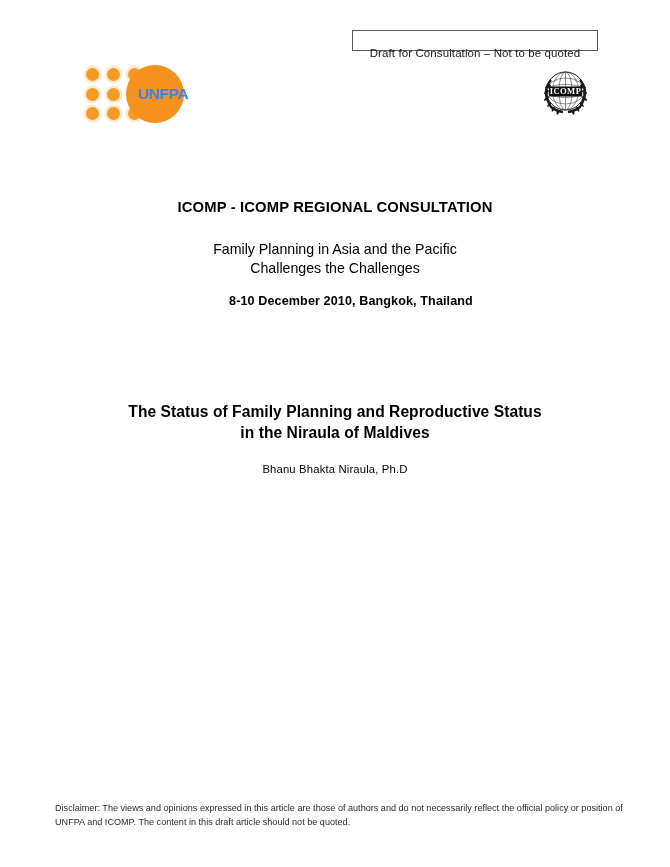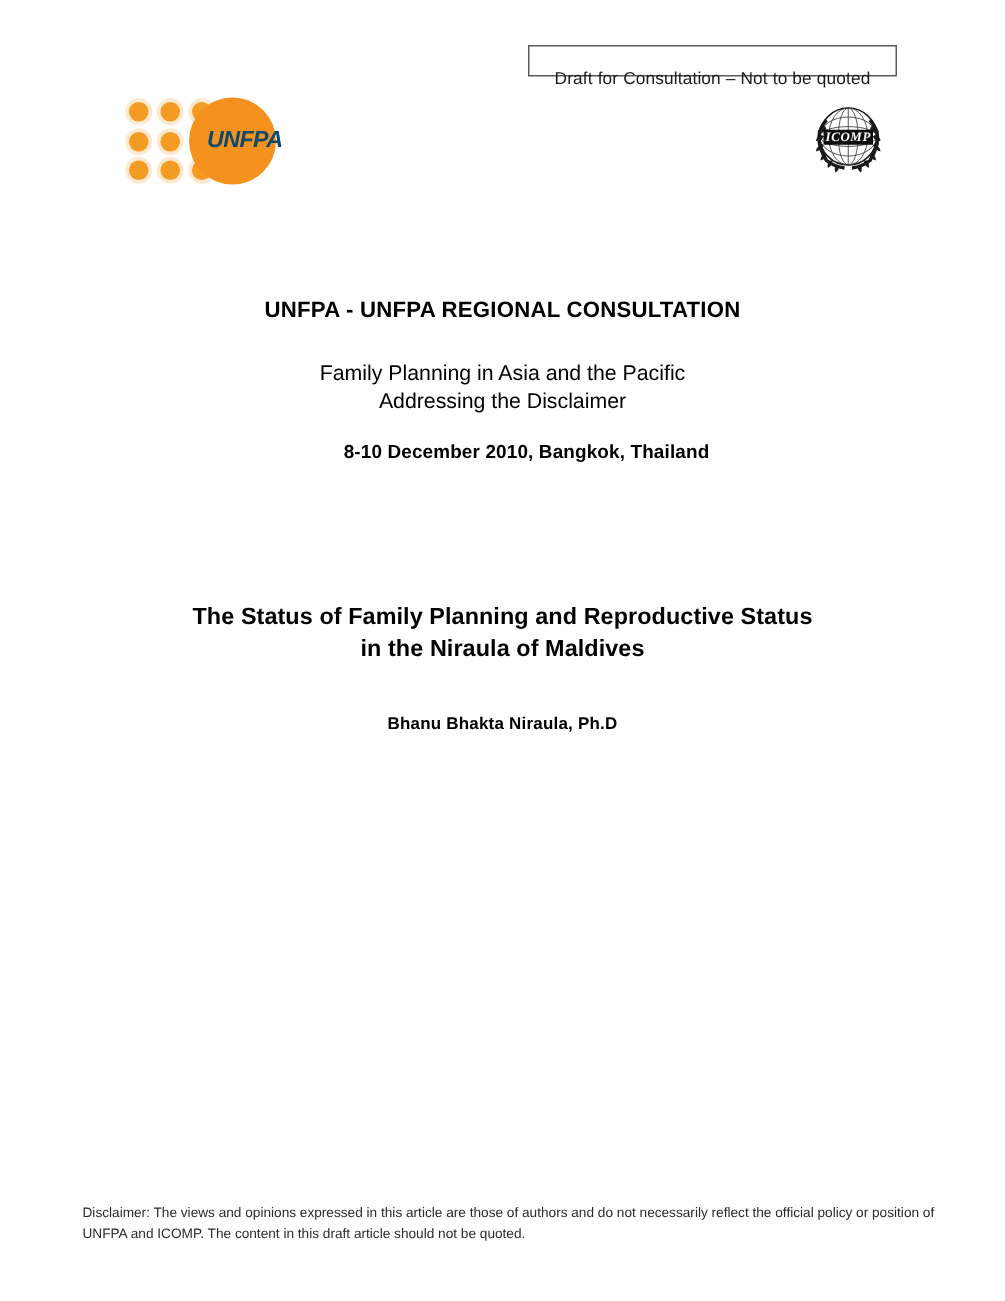--- a/index.html
+++ b/index.html
@@ -89,34 +89,32 @@
     border-radius: 50%;
     background: #F5921E;
   }
   .unfpa-word {
     position: absolute;
     left: 52px;
     top: 20px;
     width: 62px;
     font-size: 15.5px;
     font-weight: bold;
-    font-style: italic;
-    color: #0c4a6e;
+    color: #3b82f6;
     letter-spacing: -0.4px;
     line-height: 17px;
   }
 
   
   .icomp-logo {
     position: absolute;
     left: 538px;
     top: 66px;
     width: 55px;
     height: 56px;
-    font-style: italic;
   }
   .icomp-logo svg { display: block; }
 
   
   .conf-block {
     position: absolute;
     left: 0;
     top: 198px;
     width: 670px;
     text-align: center;
@@ -149,23 +147,23 @@
     width: 670px;
     text-align: center;
   }
   .paper-title {
     font-size: 15.6px;
     font-weight: bold;
     line-height: 21px;
     letter-spacing: 0.05px;
   }
   .paper-author {
-    margin-top: 34px;
+    margin-top: 20px;
     font-size: 11.3px;
-    font-weight: bold;
+    font-weight: normal;
     letter-spacing: 0.15px;
   }
 
   
   .disclaimer {
     position: absolute;
     left: 55px;
     top: 802px;
     width: 578px;
     font-size: 9.1px;
@@ -225,24 +223,24 @@
 
       <path d="M42 14 Q52 25 42 41 Q37 45 30 46" fill="none" stroke="#1a1a1a" stroke-width="2.3"></path>
       <path d="M43 18 q4 1 5 4 q-4 1 -6 -2 z M45 24 q4 1 4 4 q-4 0 -5 -3 z M45 30 q4 2 4 5 q-4 -1 -5 -4 z M43 36 q3 2 3 5 q-4 -1 -4 -4 z M40 41 q2 3 1 5 q-3 -2 -3 -5 z M36 44 q1 3 0 5 q-3 -2 -2 -5 z" fill="#1a1a1a"></path>
 
       <rect x="11" y="20.5" width="33" height="10" fill="#0d0d0d"></rect>
       <text x="27.5" y="28.3" font-family="'Liberation Serif', serif" font-size="8.6" font-weight="bold" fill="#ffffff" text-anchor="middle" letter-spacing="0.4">ICOMP</text>
     </svg>
   </div>
 
   <div class="conf-block">
-    <div class="conf-title">UNFPA - UNFPA REGIONAL CONSULTATION</div>
+    <div class="conf-title">ICOMP - ICOMP REGIONAL CONSULTATION</div>
     <div class="conf-sub">
       <div>Family Planning in Asia and the Pacific</div>
-      <div>Addressing the Disclaimer</div>
+      <div>Challenges the Challenges</div>
     </div>
     <div class="conf-date">8-10 December 2010, Bangkok, Thailand</div>
   </div>
 
   <div class="paper-block">
     <div class="paper-title">
       <div>The Status of Family Planning and Reproductive Status</div>
       <div>in the Niraula of Maldives</div>
     </div>
     <div class="paper-author">Bhanu Bhakta Niraula, Ph.D</div>

